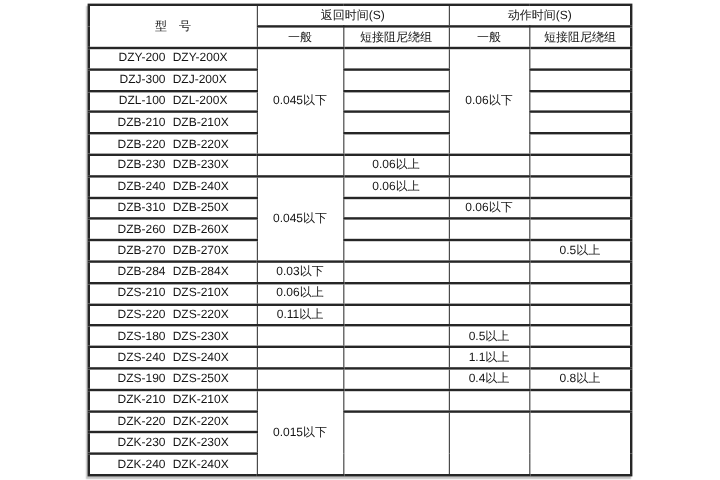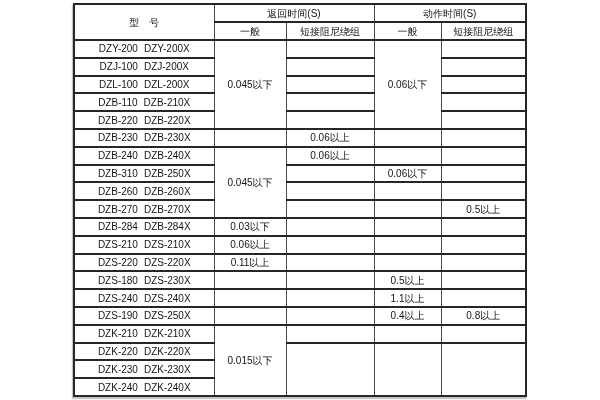--- a/index.html
+++ b/index.html
@@ -54,31 +54,31 @@
   </thead>
   <tbody>
     <tr>
       <td><span class="ma">DZY-200</span><span>DZY-200X</span></td>
       <td rowspan="5">0.045以下</td>
       <td></td>
       <td rowspan="5">0.06以下</td>
       <td></td>
     </tr>
     <tr>
-      <td><span class="ma">DZJ-100</span><span>DZJ-200X</span></td>
+      <td><span class="ma">DZJ-300</span><span>DZJ-200X</span></td>
       <td></td>
       <td></td>
     </tr>
     <tr>
       <td><span class="ma">DZL-100</span><span>DZL-200X</span></td>
       <td></td>
       <td></td>
     </tr>
     <tr>
-      <td><span class="ma">DZB-110</span><span>DZB-210X</span></td>
+      <td><span class="ma">DZB-210</span><span>DZB-210X</span></td>
       <td></td>
       <td></td>
     </tr>
     <tr>
       <td><span class="ma">DZB-220</span><span>DZB-220X</span></td>
       <td></td>
       <td></td>
     </tr>
     <tr>
       <td><span class="ma">DZB-230</span><span>DZB-230X</span></td>

